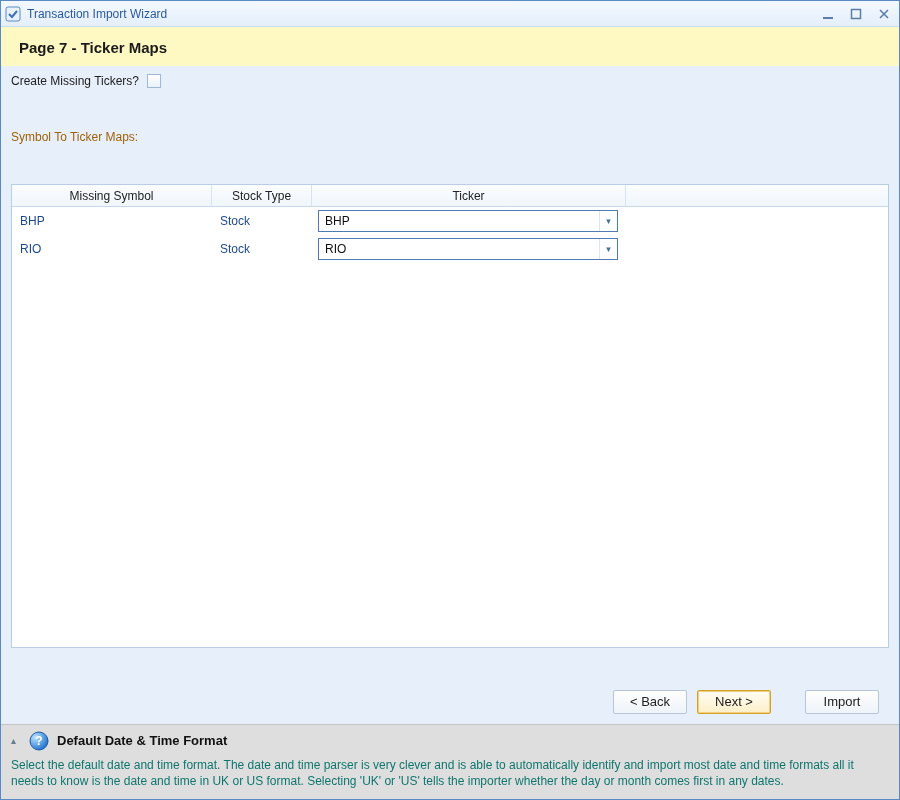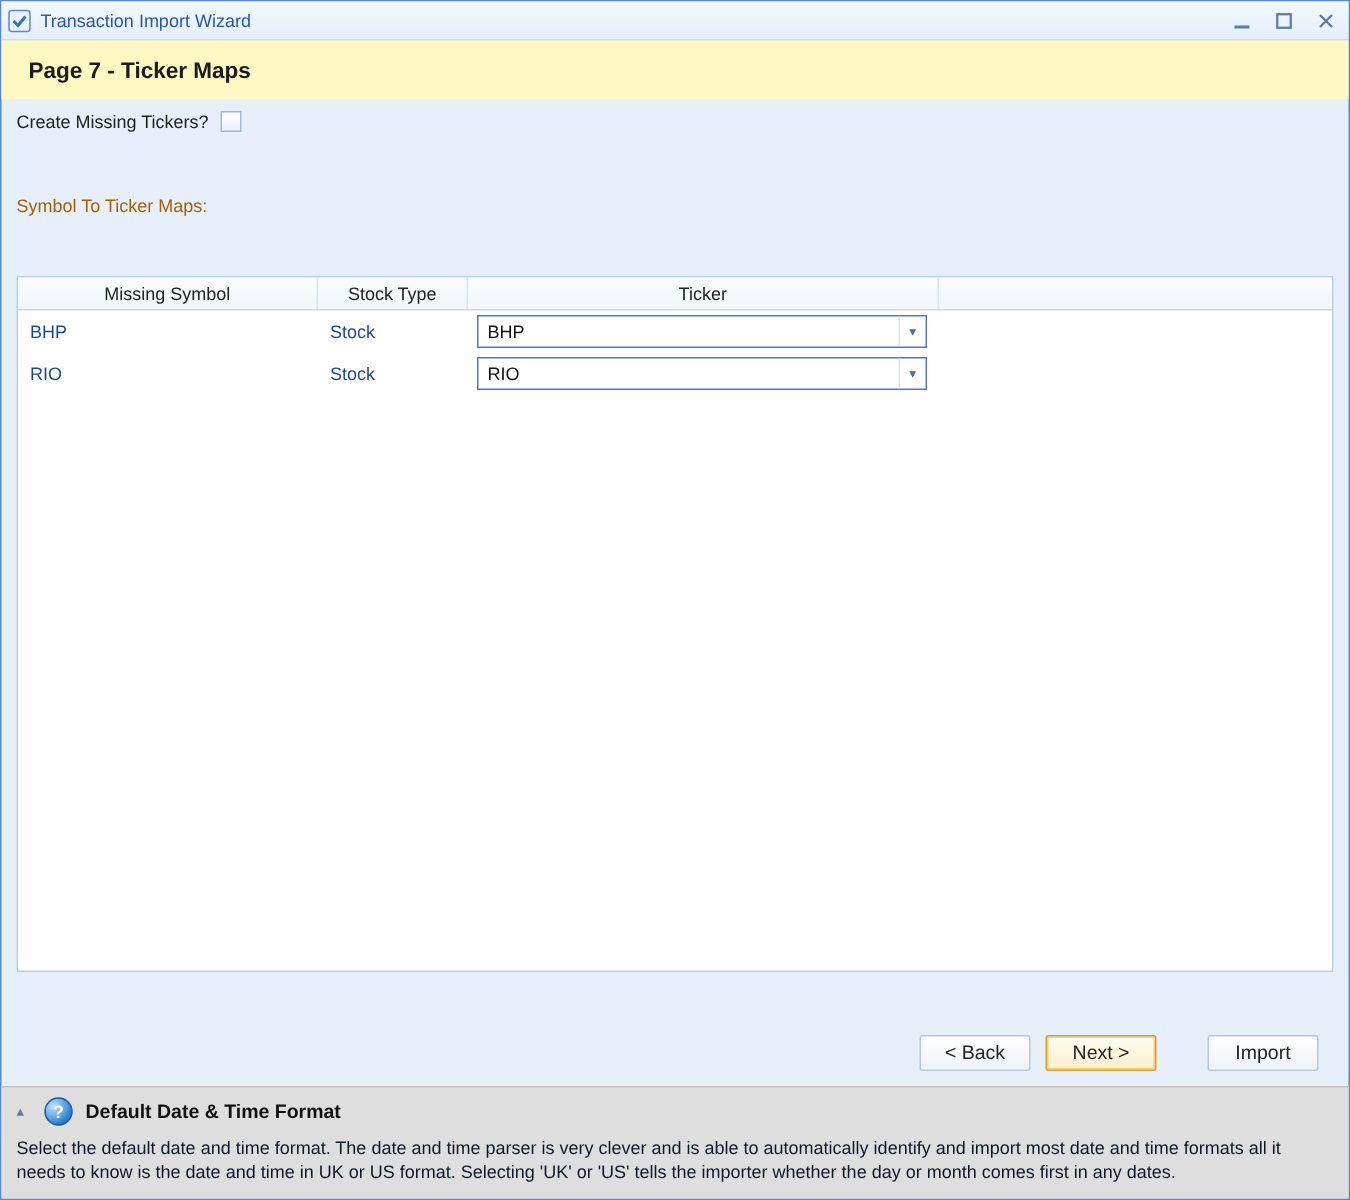--- a/index.html
+++ b/index.html
@@ -179,21 +179,21 @@
     width: 10px; color: #6b7c91; font-size: 10px;
     cursor: pointer;
   }
   .help-icon {
     width: 20px; height: 20px;
   }
   .help-title {
     font-weight: 700; font-size: 13px; color: #111;
   }
   .help-body {
-    font-size: 12px; color: #0f172a; line-height: 1.35;
+    font-size: 12px; color: #0f766e; line-height: 1.35;
   }
 </style>
 </head>
 <body>
 
 <div class="window">
 
   <div class="titlebar">
     <span class="app-icon">
       <svg width="16" height="16" viewBox="0 0 16 16">

